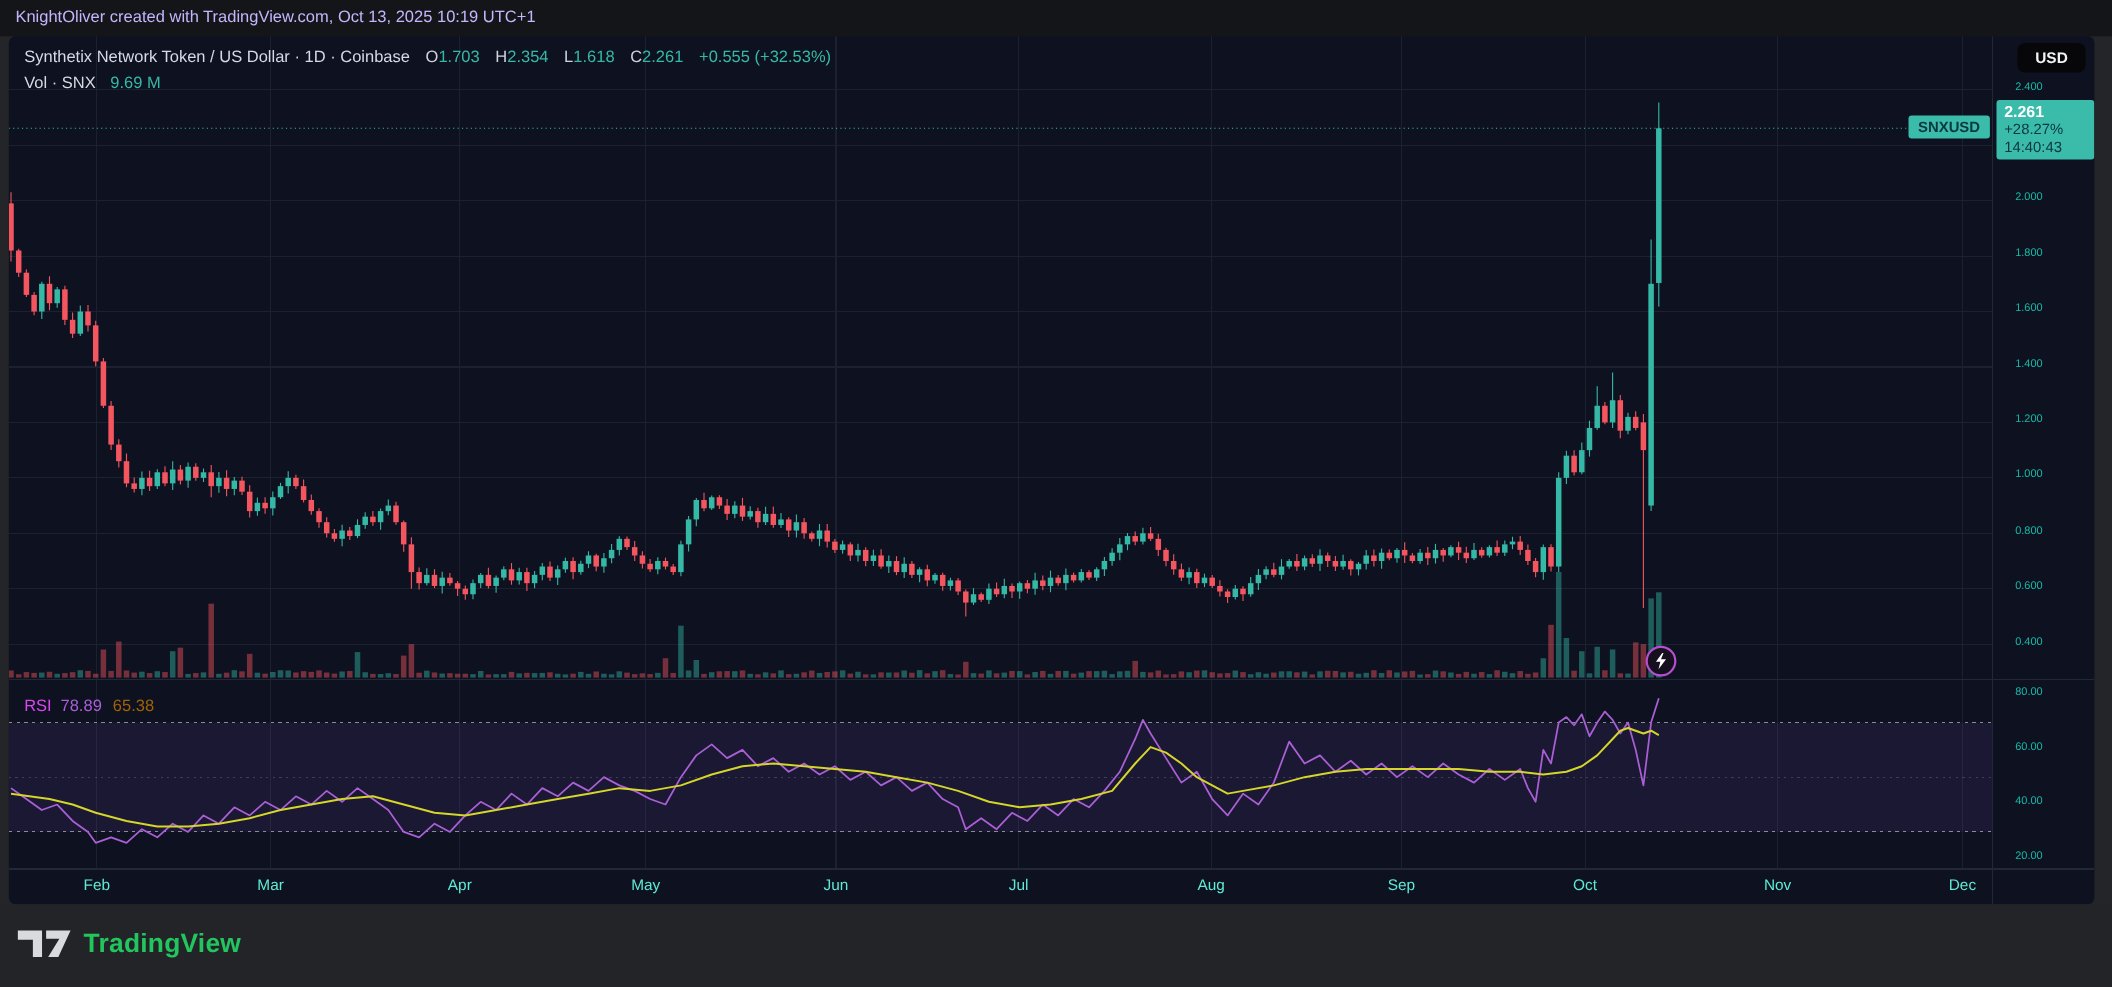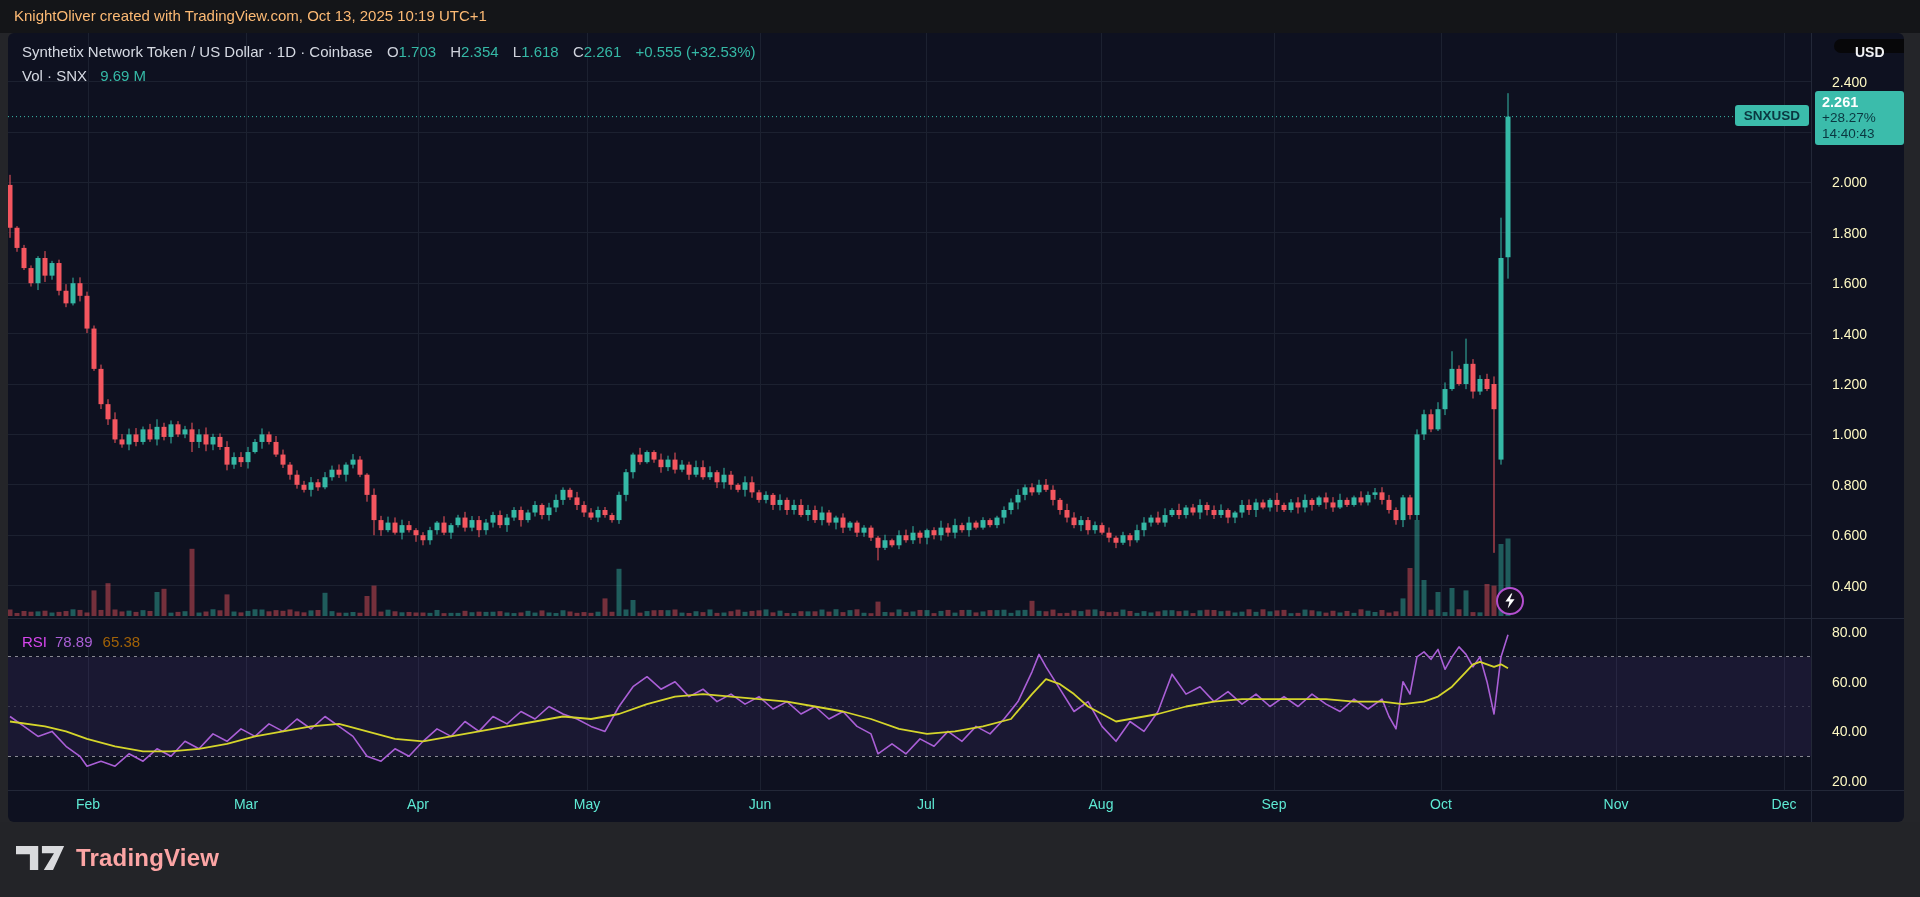--- a/index.html
+++ b/index.html
@@ -1,53 +1,53 @@
 <!DOCTYPE html>
 <html><head>
 <meta charset="utf-8">
 <style>
   html,body{margin:0;padding:0;background:#242529;font-family:"Liberation Sans",sans-serif;}
   #stage{position:relative;width:1920px;height:897px;background:#242529;overflow:hidden;}
   
   #topbar{position:absolute;left:0;top:0;width:1920px;height:33px;background:#141518;}
-  #topbar .attr{position:absolute;left:14px;top:7px;font-size:15px;color:#fdba74;white-space:nowrap;}
+  #topbar .attr{position:absolute;left:14px;top:7px;font-size:15px;color:#c4b5fd;white-space:nowrap;}
   
   #panel{position:absolute;left:8px;top:33px;width:1896px;height:789px;background:#0e1120;border-radius:6px;overflow:hidden;}
   #chart-svg{position:absolute;left:0;top:0;}
   
   .hdr{position:absolute;left:14px;white-space:nowrap;font-size:15px;color:#dbdfe8;}
   .hdr .lab{color:#cfd3dc;}
   .hdr .up{color:#35b9a6;}
   .hdr .dim{color:#d6dae3;}
   .hdr span{margin-right:3px;}
   .hdr .gap{margin-right:10px;}
   
   #rsi-row{position:absolute;left:14px;top:600px;font-size:15px;white-space:nowrap;}
   #rsi-row .lab{color:#d946ef;margin-right:8px;}
   #rsi-row .v1{color:#aa5fd6;margin-right:10px;font-weight:400;}
   #rsi-row .v2{color:#a16207;}
   
-  .pl{position:absolute;left:1824px;width:70px;font-size:14px;color:#fef9c3;}
+  .pl{position:absolute;left:1824px;width:70px;font-size:10px;color:#14b8a6;}
   .ml{position:absolute;top:763px;width:60px;margin-left:-30px;text-align:center;font-size:14px;color:#5eead4;}
   
-  #usd-pill{position:absolute;left:1826px;top:6px;width:62px;height:14px;background:#070709;border-radius:7px;
-    color:#f1f2f4;font-size:14px;font-weight:bold;text-align:left;line-height:27px;padding-left:21px;}
+  #usd-pill{position:absolute;left:1826px;top:6px;width:62px;height:27px;background:#070709;border-radius:7px;
+    color:#f1f2f4;font-size:14px;font-weight:bold;text-align:center;line-height:27px;}
   
   #sym-badge{position:absolute;background:#3bbcab;color:#0a3740;font-size:13.5px;font-weight:bold;
     padding:3px 9px;border-radius:3px;}
   #price-badge{position:absolute;left:1807px;width:82px;background:#3bbcab;border-radius:3px;
     padding:3px 0 3px 7px;line-height:16px;font-size:13.5px;color:#0a3740;}
   #price-badge .big{color:#ffffff;font-size:14.5px;font-weight:bold;}
   
   #bolt-btn{position:absolute;width:24px;height:24px;border:2px solid #b44fd0;border-radius:50%;
     background:#150f20;display:flex;align-items:center;justify-content:center;}
   
   #bottombar{position:absolute;left:0;top:822px;width:1920px;height:75px;background:#232428;}
   #logo{position:absolute;left:16px;top:22px;display:flex;align-items:center;gap:10px;}
-  #logo .brand{color:#fca5a5;font-size:24px;font-weight:bold;letter-spacing:0.2px;}
+  #logo .brand{color:#22c55e;font-size:24px;font-weight:bold;letter-spacing:0.2px;}
   .nosel{user-select:none;}
 </style>
 </head>
 <body>
 
 <div id="stage">
 
   <div id="topbar">
     <div class="attr nosel">KnightOliver created with TradingView.com, Oct 13, 2025 10:19 UTC+1</div>
   </div>

